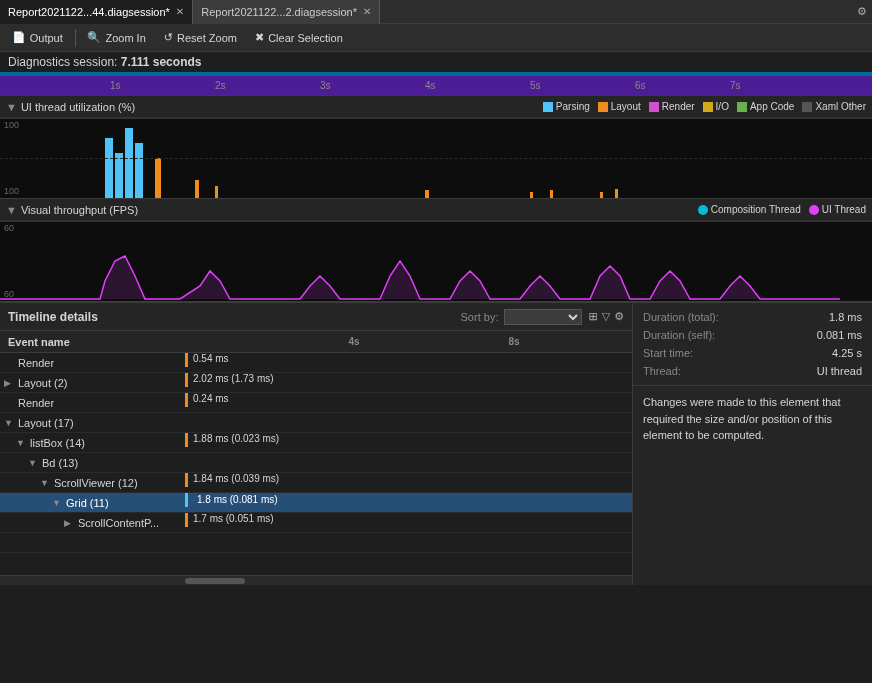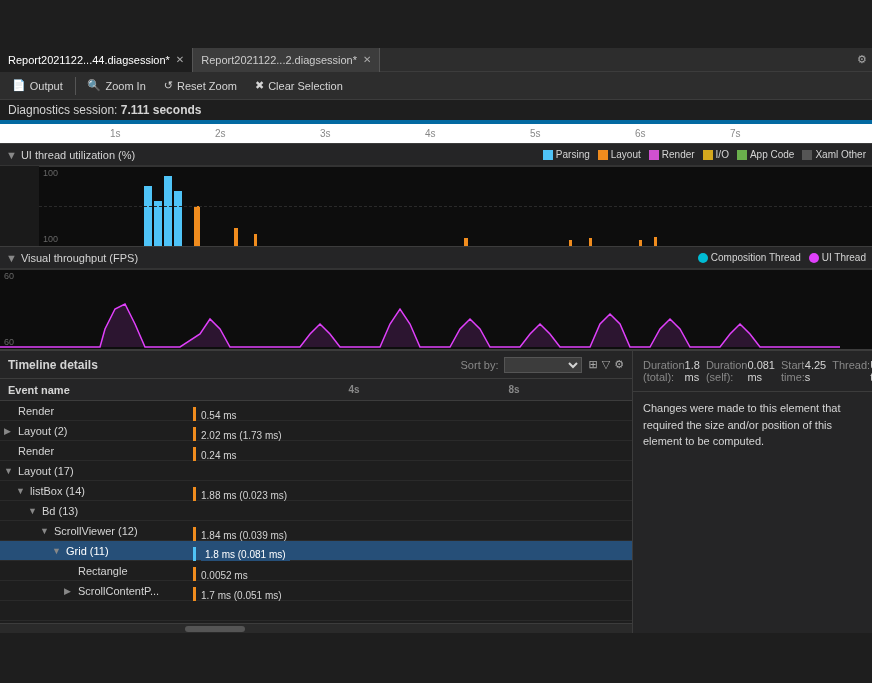--- a/index.html
+++ b/index.html
@@ -13,21 +13,20 @@
       overflow: hidden;
     }
 
     
     .tab-bar {
       background: #2d2d2d;
       display: flex;
       align-items: center;
       height: 24px;
       border-bottom: 1px solid #3c3c3c;
-      margin-top: 48px;
     }
     .tab {
       display: flex;
       align-items: center;
       height: 24px;
       padding: 0 8px;
       font-size: 11px;
       color: #ccc;
       background: #3c3c3c;
       border-right: 1px solid #555;
@@ -87,21 +86,21 @@
     .session-info {
       background: #1e1e1e;
       padding: 3px 8px;
       font-size: 12px;
       color: #d4d4d4;
       border-bottom: 4px solid #0369a1;
     }
 
     
     .ruler {
-      background: #ffffff;
+      background: #4c1d95;
       height: 20px;
       display: flex;
       align-items: center;
       padding-left: 8px;
       font-size: 10px;
       color: #888;
       border-bottom: 1px solid #3c3c3c;
       position: relative;
     }
     .ruler-tick {
@@ -250,24 +249,23 @@
       overflow: hidden;
       text-overflow: ellipsis;
       white-space: nowrap;
       display: flex;
       align-items: center;
       gap: 2px;
     }
     .row-bar-area {
       flex: 1;
       display: flex;
-      align-items: flex-end;
+      align-items: flex-start;
       position: relative;
       height: 20px;
-      margin-left: 8px;
     }
     .duration-text {
       font-size: 10px;
       color: #d4d4d4;
       display: flex;
       align-items: center;
       gap: 3px;
       margin-left: 2px;
       white-space: nowrap;
     }
@@ -302,20 +300,21 @@
     }
     .element-color-bar {
       width: 10px;
       height: 10px;
       background: #d4a81e;
       flex-shrink: 0;
     }
     .element-props {
       padding: 8px 10px;
       display: flex;
+      flex-direction: column;
       gap: 6px;
       border-bottom: 1px solid #3c3c3c;
     }
     .prop-row {
       display: flex;
       justify-content: space-between;
       font-size: 11px;
     }
     .prop-label { color: #888; }
     .prop-value { color: #d4d4d4; }
@@ -432,21 +431,21 @@
       <div class="legend-item">
         <div class="legend-dot" style="background:#6ab04c;"></div>
         <span>App Code</span>
       </div>
       <div class="legend-item">
         <div class="legend-dot" style="background:#555;"></div>
         <span>Xaml Other</span>
       </div>
     </div>
   </div>
-  <div class="chart-body" style="height:80px;margin-left:39px;">
+  <div class="chart-body" style="height:80px;">
     <span class="chart-y-label top">100</span>
     <span class="chart-y-label bottom">100</span>
 
     <div style="position:absolute; left:105px; bottom:0; width:8px; height:60px; background:#4fc3f7;"></div>
     <div style="position:absolute; left:115px; bottom:0; width:8px; height:45px; background:#4fc3f7;"></div>
     <div style="position:absolute; left:125px; bottom:0; width:8px; height:70px; background:#4fc3f7;"></div>
     <div style="position:absolute; left:135px; bottom:0; width:8px; height:55px; background:#4fc3f7;"></div>
     <div style="position:absolute; left:155px; bottom:0; width:6px; height:40px; background:#f08c1e;"></div>
     <div style="position:absolute; left:195px; bottom:0; width:4px; height:18px; background:#f08c1e;"></div>
     <div style="position:absolute; left:215px; bottom:0; width:3px; height:12px; background:#f08c1e;"></div>
@@ -596,30 +595,20 @@
           <div class="row-name indent-4" style="color:#fff;">
             <span class="expand-icon">▼</span>
             <span>Grid (11)</span>
           </div>
           <div class="row-bar-area">
             <span class="bar-indicator blue"></span>
             <span class="duration-text" style="background:#264f78; padding:1px 4px; color:#fff;">1.8 ms (0.081 ms)</span>
           </div>
         </div>
 
-        <div class="table-row">
-          <div class="row-name indent-5">
-            <span class="expand-icon"> </span>
-            <span>Rectangle</span>
-          </div>
-          <div class="row-bar-area">
-            <span class="bar-indicator orange"></span>
-            <span class="duration-text">0.0052 ms</span>
-          </div>
-        </div>
 
         <div class="table-row">
           <div class="row-name indent-5">
             <span class="expand-icon">▶</span>
             <span>ScrollContentP...</span>
           </div>
           <div class="row-bar-area">
             <span class="bar-indicator orange"></span>
             <span class="duration-text">1.7 ms (0.051 ms)</span>
           </div>

